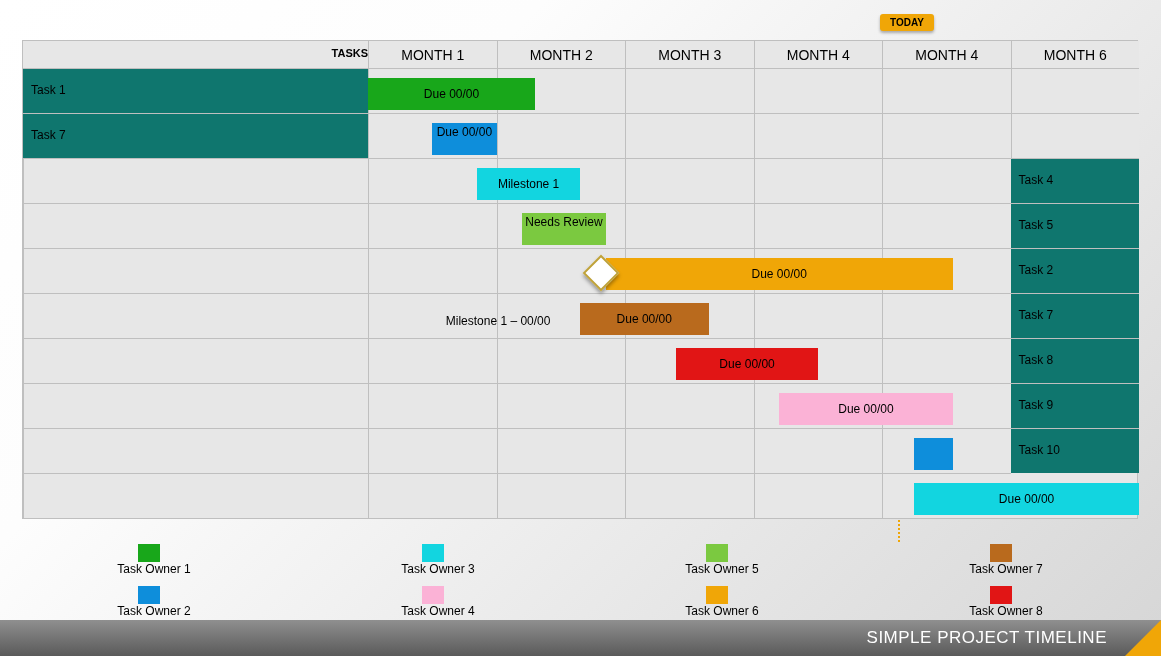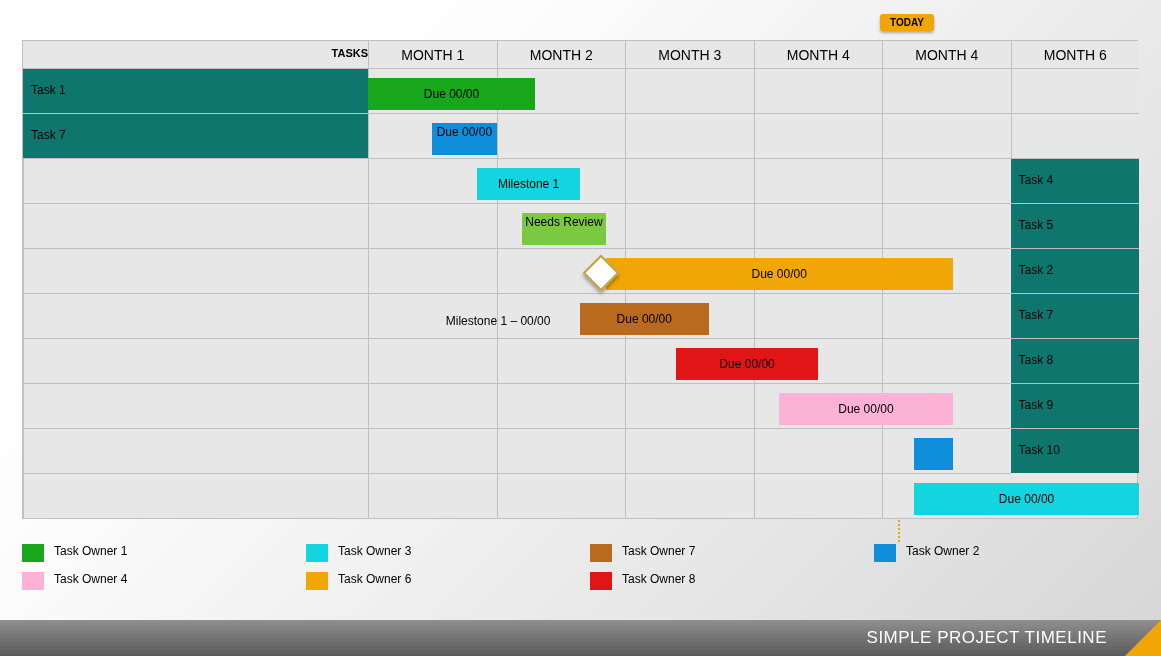--- a/index.html
+++ b/index.html
@@ -54,21 +54,21 @@
   .diamond {
     position:absolute; width:26px; height:26px; background:#fff;
     border:2px solid #bfa23a; transform:rotate(45deg);
     box-shadow:2px 2px 4px rgba(0,0,0,.35);
   }
   .mlabel { position:absolute; font-size:12px; color:#000; white-space:nowrap; }
 
   
   .legend { position:absolute; left:22px; top:544px; width:1116px;
             display:grid; grid-template-columns:repeat(4,1fr); row-gap:10px; column-gap:20px; }
-  .legend-item { display:flex; font-size:12px; }
+  .legend-item { display:flex; align-items:center; font-size:12px;flex-direction:column; }
   .swatch { width:22px; height:18px; margin-right:10px; }
 
   
   .footer {
     position:absolute; left:0; bottom:0; width:1161px; height:36px;
     background:linear-gradient(180deg,#8f8f8f 0%, #5a5a5a 100%);
     display:flex; justify-content:flex-end; align-items:center;
     color:#fff; font-size:17px; letter-spacing:.5px;
   }
   .footer-accent {
@@ -184,20 +184,24 @@
 <div class="legend" id="legend">
     <div class="legend-item">
       <div class="swatch" style="background: rgb(24, 167, 26);"></div>
       <span>Task Owner 1</span>
     </div>
     <div class="legend-item">
       <div class="swatch" style="background: rgb(18, 213, 224);"></div>
       <span>Task Owner 3</span>
     </div>
     <div class="legend-item">
+      <div class="swatch" style="background: rgb(123, 201, 64);"></div>
+      <span>Task Owner 5</span>
+    </div>
+    <div class="legend-item">
       <div class="swatch" style="background: rgb(185, 106, 29);"></div>
       <span>Task Owner 7</span>
     </div>
     <div class="legend-item">
       <div class="swatch" style="background: rgb(14, 142, 219);"></div>
       <span>Task Owner 2</span>
     </div>
     <div class="legend-item">
       <div class="swatch" style="background: rgb(251, 178, 214);"></div>
       <span>Task Owner 4</span>

